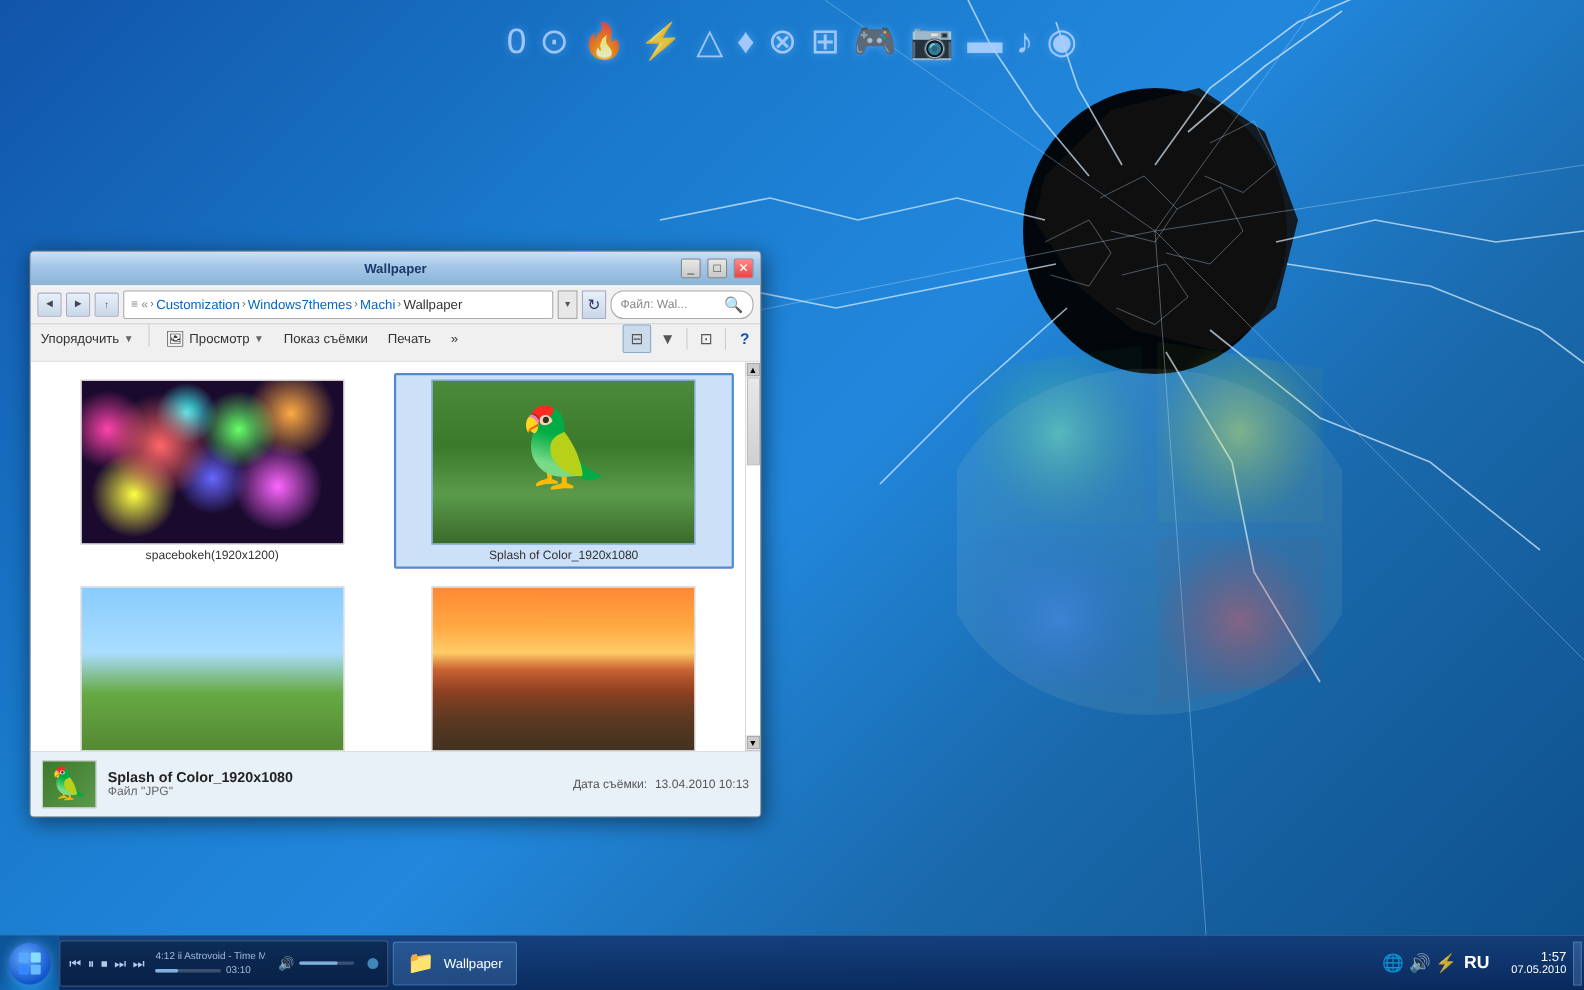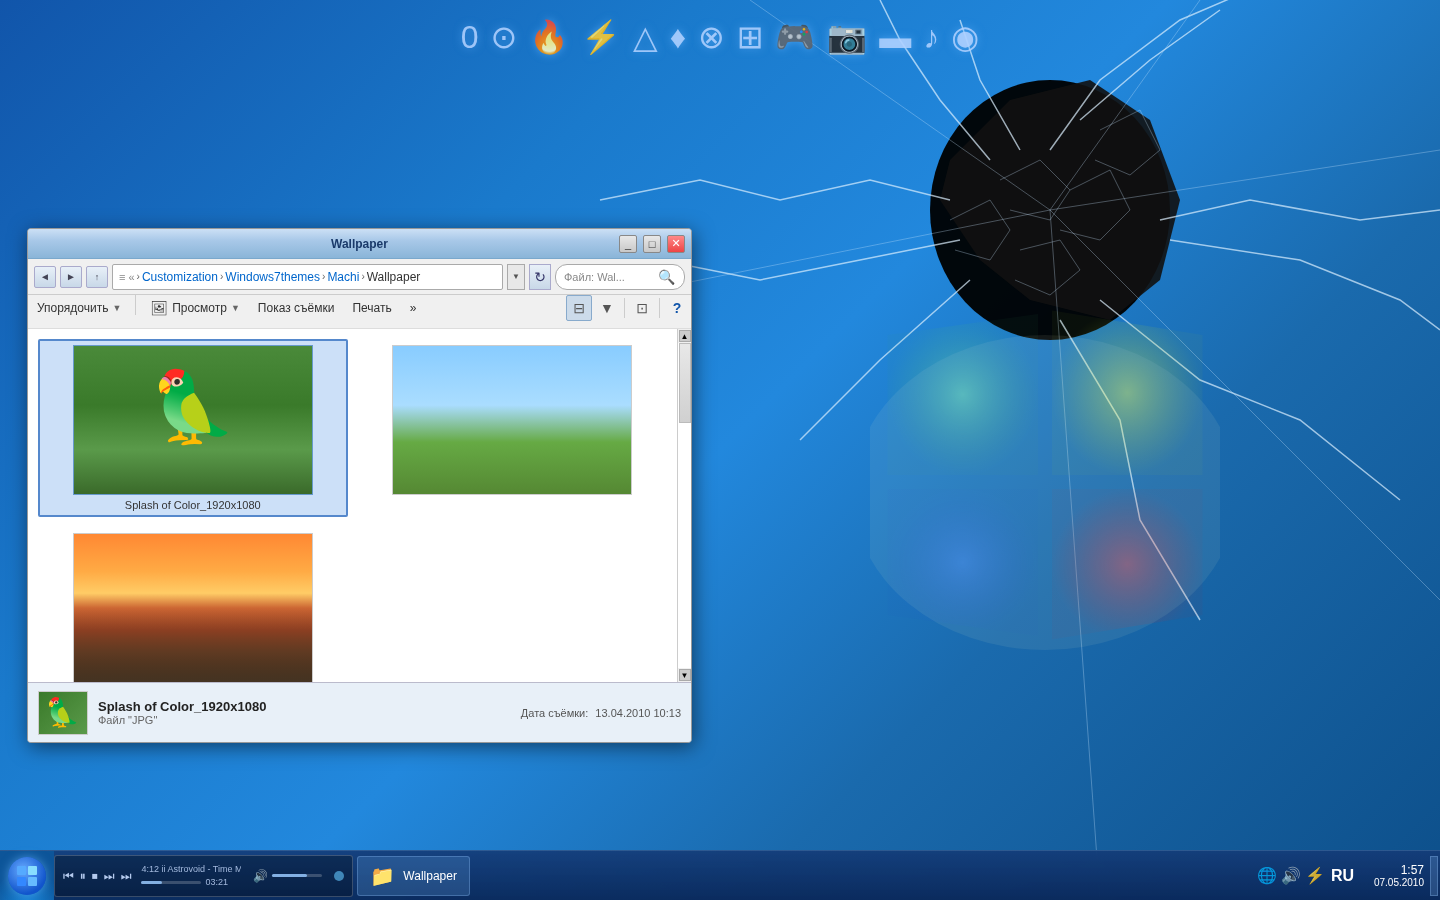--- a/index.html
+++ b/index.html
@@ -662,20 +662,26 @@
         <div style="width:1px;height:20px;background:#ccc;margin:0 2px;"></div>
         <div class="view-btn">⊡</div>
         <div style="width:1px;height:20px;background:#ccc;margin:0 2px;"></div>
         <div class="view-btn" style="color:#1155aa;font-weight:bold;">?</div>
       </div>
     </div>
 
     <div id="file-list-container">
       <div id="file-list">
 
+        <div class="file-item">
+          <div class="file-thumb">
+            <div class="thumb-bokeh"></div>
+          </div>
+          <div class="file-name">spacebokeh(1920x1200)</div>
+        </div>
 
         <div class="file-item selected">
           <div class="file-thumb" style="border-color:#6699cc;">
             <div class="thumb-parrot"></div>
           </div>
           <div class="file-name">Splash of Color_1920x1080</div>
         </div>
 
         <div class="file-item">
           <div class="file-thumb">
@@ -735,21 +741,21 @@
       <button class="mp-btn">⏸</button>
       <button class="mp-btn">⏹</button>
       <button class="mp-btn">⏭</button>
       <button class="mp-btn">⏭</button>
       <div style="display:flex;flex-direction:column;gap:3px;margin-left:4px;">
         <div class="mp-track">4:12 ii Astrovoid - Time Machi...</div>
         <div style="display:flex;align-items:center;gap:4px;">
           <div class="mp-progress">
             <div class="mp-progress-fill"></div>
           </div>
-          <span class="mp-time">03:21</span>
+          <span class="mp-time">03:10</span>
         </div>
       </div>
       <div id="volume-ctrl" style="margin-left:6px;">
         <span style="color:rgba(200,220,255,0.8);font-size:12px;">🔊</span>
         <div class="vol-bar">
           <div class="vol-fill"></div>
         </div>
       </div>
       <div style="width:10px;height:10px;border-radius:50%;background:rgba(100,200,255,0.6);margin-left:6px;"></div>
     </div>

